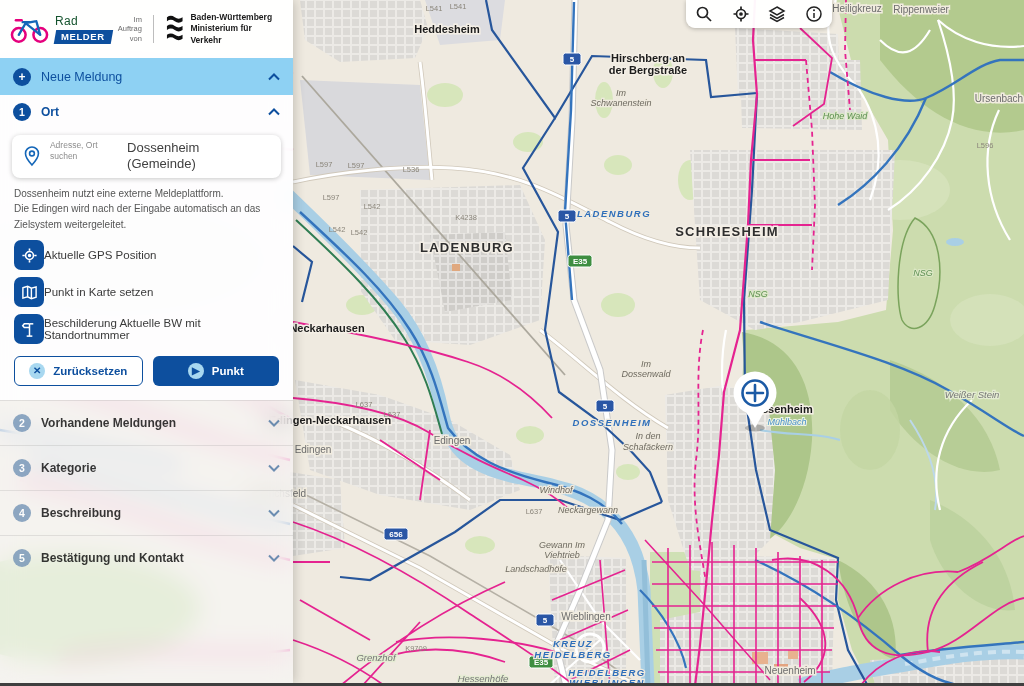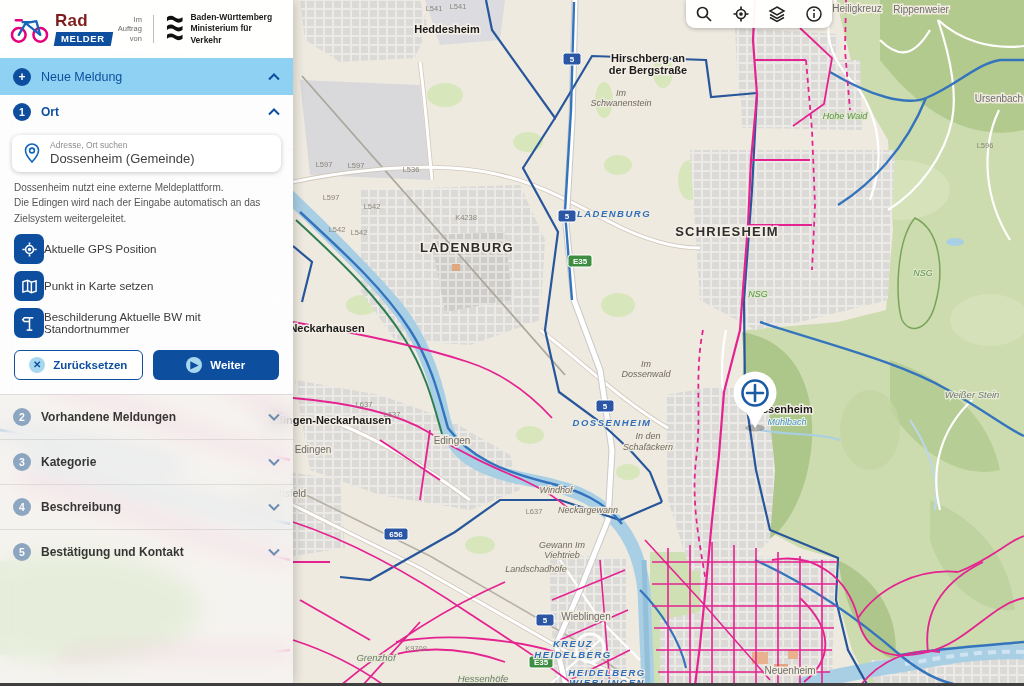--- a/index.html
+++ b/index.html
@@ -31,21 +31,21 @@
       box-shadow:0 1px 4px rgba(0,0,0,.25);display:flex;align-items:center;justify-content:space-around}
   .map-toolbar button{background:none;border:none;padding:2px;cursor:pointer;display:flex}
 
   
   .sidebar{position:absolute;top:0;left:0;bottom:3px;width:293px;z-index:5;
       background:rgba(250,250,252,.55);
       -webkit-backdrop-filter:blur(11px) saturate(1.05);backdrop-filter:blur(11px) saturate(1.05);
       box-shadow:2px 0 10px rgba(0,0,0,.18);display:flex;flex-direction:column}
   .sb-header{background:rgba(255,255,255,.92);height:58px;display:flex;align-items:center;padding:0 10px;gap:6px;flex:0 0 auto}
   .logo-text{line-height:1}
-  .logo-rad{font-size:17px;font-weight:bold;color:#7f1d1d;letter-spacing:.3px}
+  .logo-rad{font-size:12px;font-weight:normal;color:#14532d;letter-spacing:.3px}
   .logo-melder{display:inline-block;background:#0d4f9e;color:#fff;font-size:9.5px;font-weight:bold;
       padding:2px 7px 2px 6px;transform:skewX(-10deg);letter-spacing:.6px;margin-top:2px}
   .logo-melder span{display:inline-block;transform:skewX(10deg)}
   .commission{margin-left:auto;text-align:right;font-size:7.5px;color:#6b6b6b;line-height:1.25}
   .hdr-div{width:1px;height:28px;background:#bdbdbd;margin:0 5px}
   .ministry{font-size:8.5px;font-weight:bold;color:#1a1a1a;line-height:1.3}
 
   .sb-newreport{background:#8ed1f3;height:37px;display:flex;align-items:center;gap:10px;padding:0 13px;
       cursor:pointer;flex:0 0 auto}
   .sb-newreport .lbl{font-size:12.5px;font-weight:normal;color:#0d4f9e}
@@ -58,21 +58,21 @@
 
   .step-head{display:flex;align-items:center;gap:10px;padding:0 13px;height:34px;cursor:pointer}
   .step-head .lbl{font-size:12px;font-weight:bold;color:#0d4f9e}
   .ort-panel{background:rgba(255,255,255,.9)}
   .step-disabled{border-top:1px solid rgba(120,120,120,.22);height:44px;opacity:.78}
   .step-disabled .circle-num{background:#6f90b3}
   .step-disabled .lbl{color:#000000}
 
   .searchbox{margin:6px 12px 8px;background:#fff;border-radius:8px;box-shadow:0 1px 5px rgba(0,0,0,.22);
       display:flex;align-items:center;gap:8px;padding:5px 10px;cursor:text}
-  .searchbox .texts{display:flex;flex-direction:column;line-height:1.25}
+  .searchbox .texts{display:flex;flex-direction:row;line-height:1.25}
   .searchbox .ph{font-size:8.5px;color:#8d8d8d}
   .searchbox .val{font-size:13px;color:#404040}
 
   .notice{margin:2px 14px 8px;font-size:10px;color:#555;line-height:1.55}
   .notice p{margin:0}
 
   .action-row{display:flex;align-items:center;margin:7px 14px;cursor:pointer}
   .action-tile{width:30px;height:30px;border-radius:7px;background:#0d4f9e;display:flex;align-items:center;
       justify-content:center;flex:0 0 auto}
   .action-row .lbl{font-size:11.5px;color:#3a3a3a}
@@ -477,21 +477,21 @@
       <span class="lbl">Beschilderung Aktuelle BW mit Standortnummer</span>
     </div>
 
     <div class="btn-row">
       <button class="btn btn-outline">
         <span class="mini-circle">✕</span>
         <span>Zurücksetzen</span>
       </button>
       <button class="btn btn-filled">
         <span class="mini-circle">▶</span>
-        <span>Weiter</span>
+        <span>Punkt</span>
       </button>
     </div>
   </div>
 
   <div class="step-head step-disabled">
     <span class="circle-num">2</span>
     <span class="lbl">Vorhandene Meldungen</span>
     <span class="chev">
       <svg width="12" height="8" viewBox="0 0 12 8" fill="none" stroke="#46719f" stroke-width="2">
           <path d="M1,1.5 L6,6.5 L11,1.5"></path>

